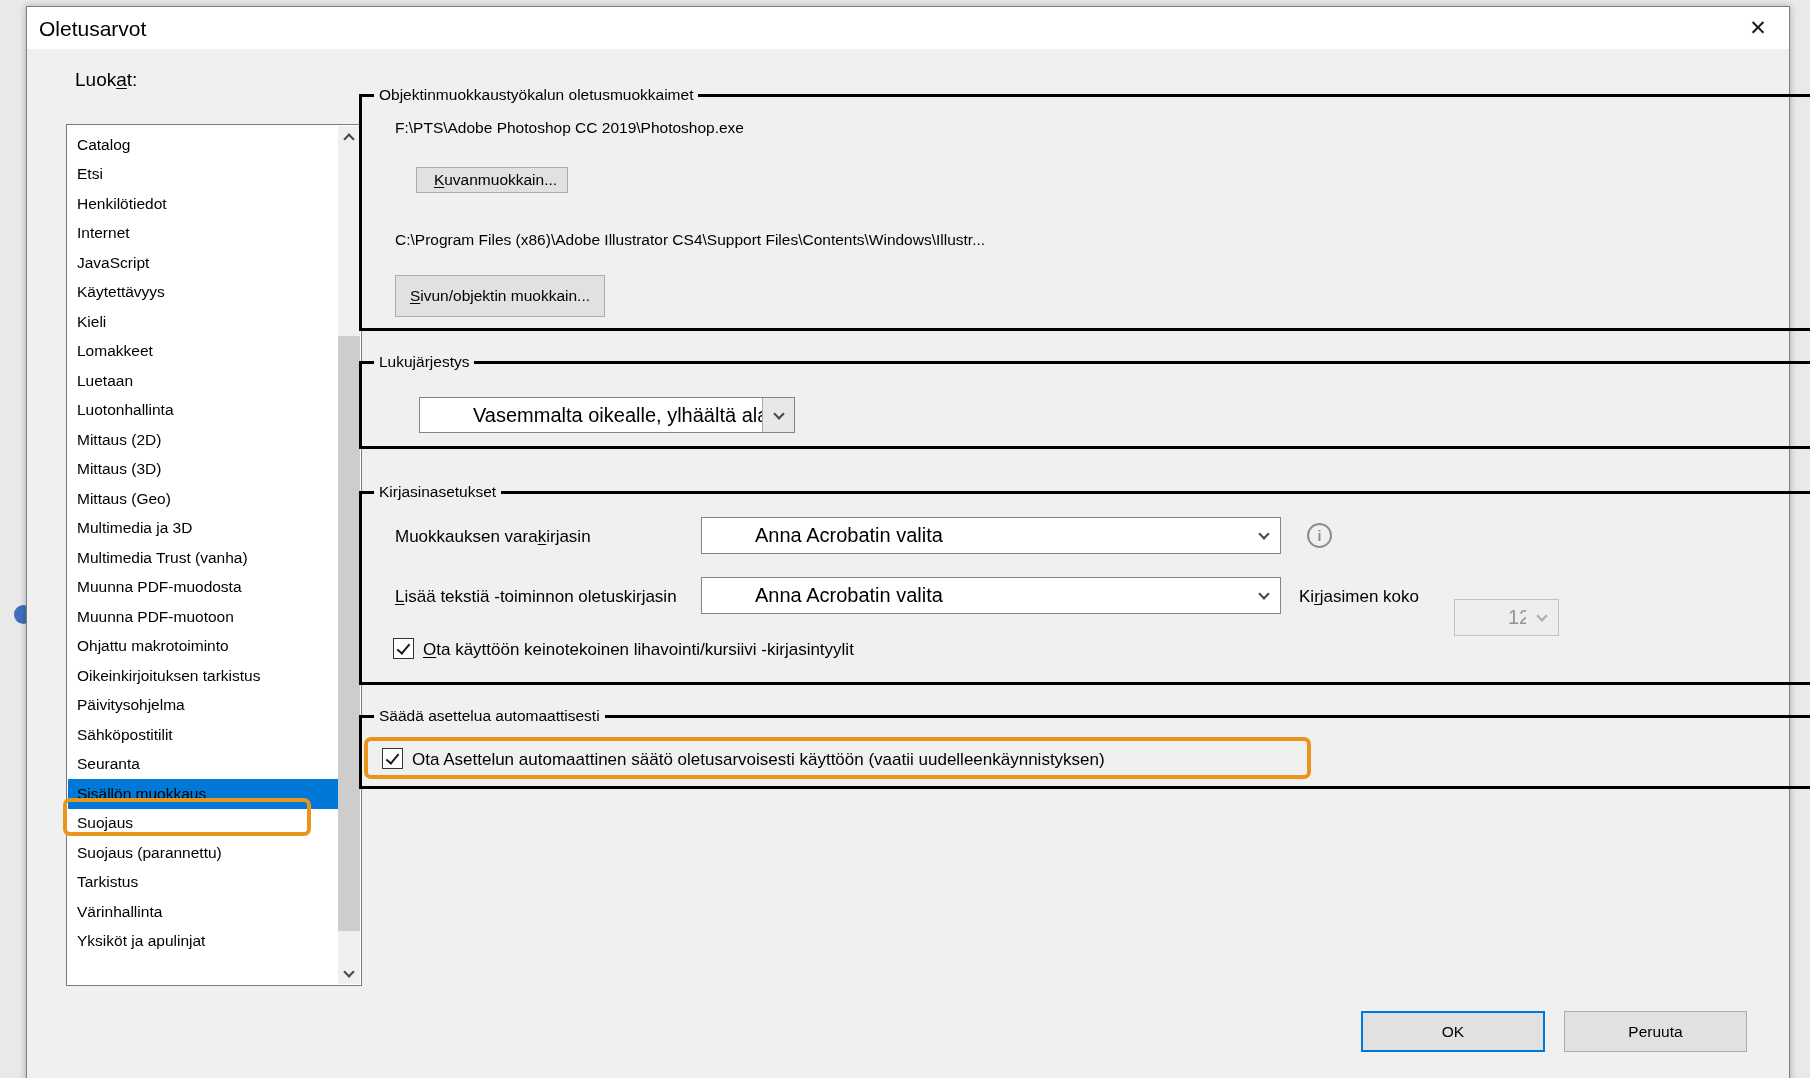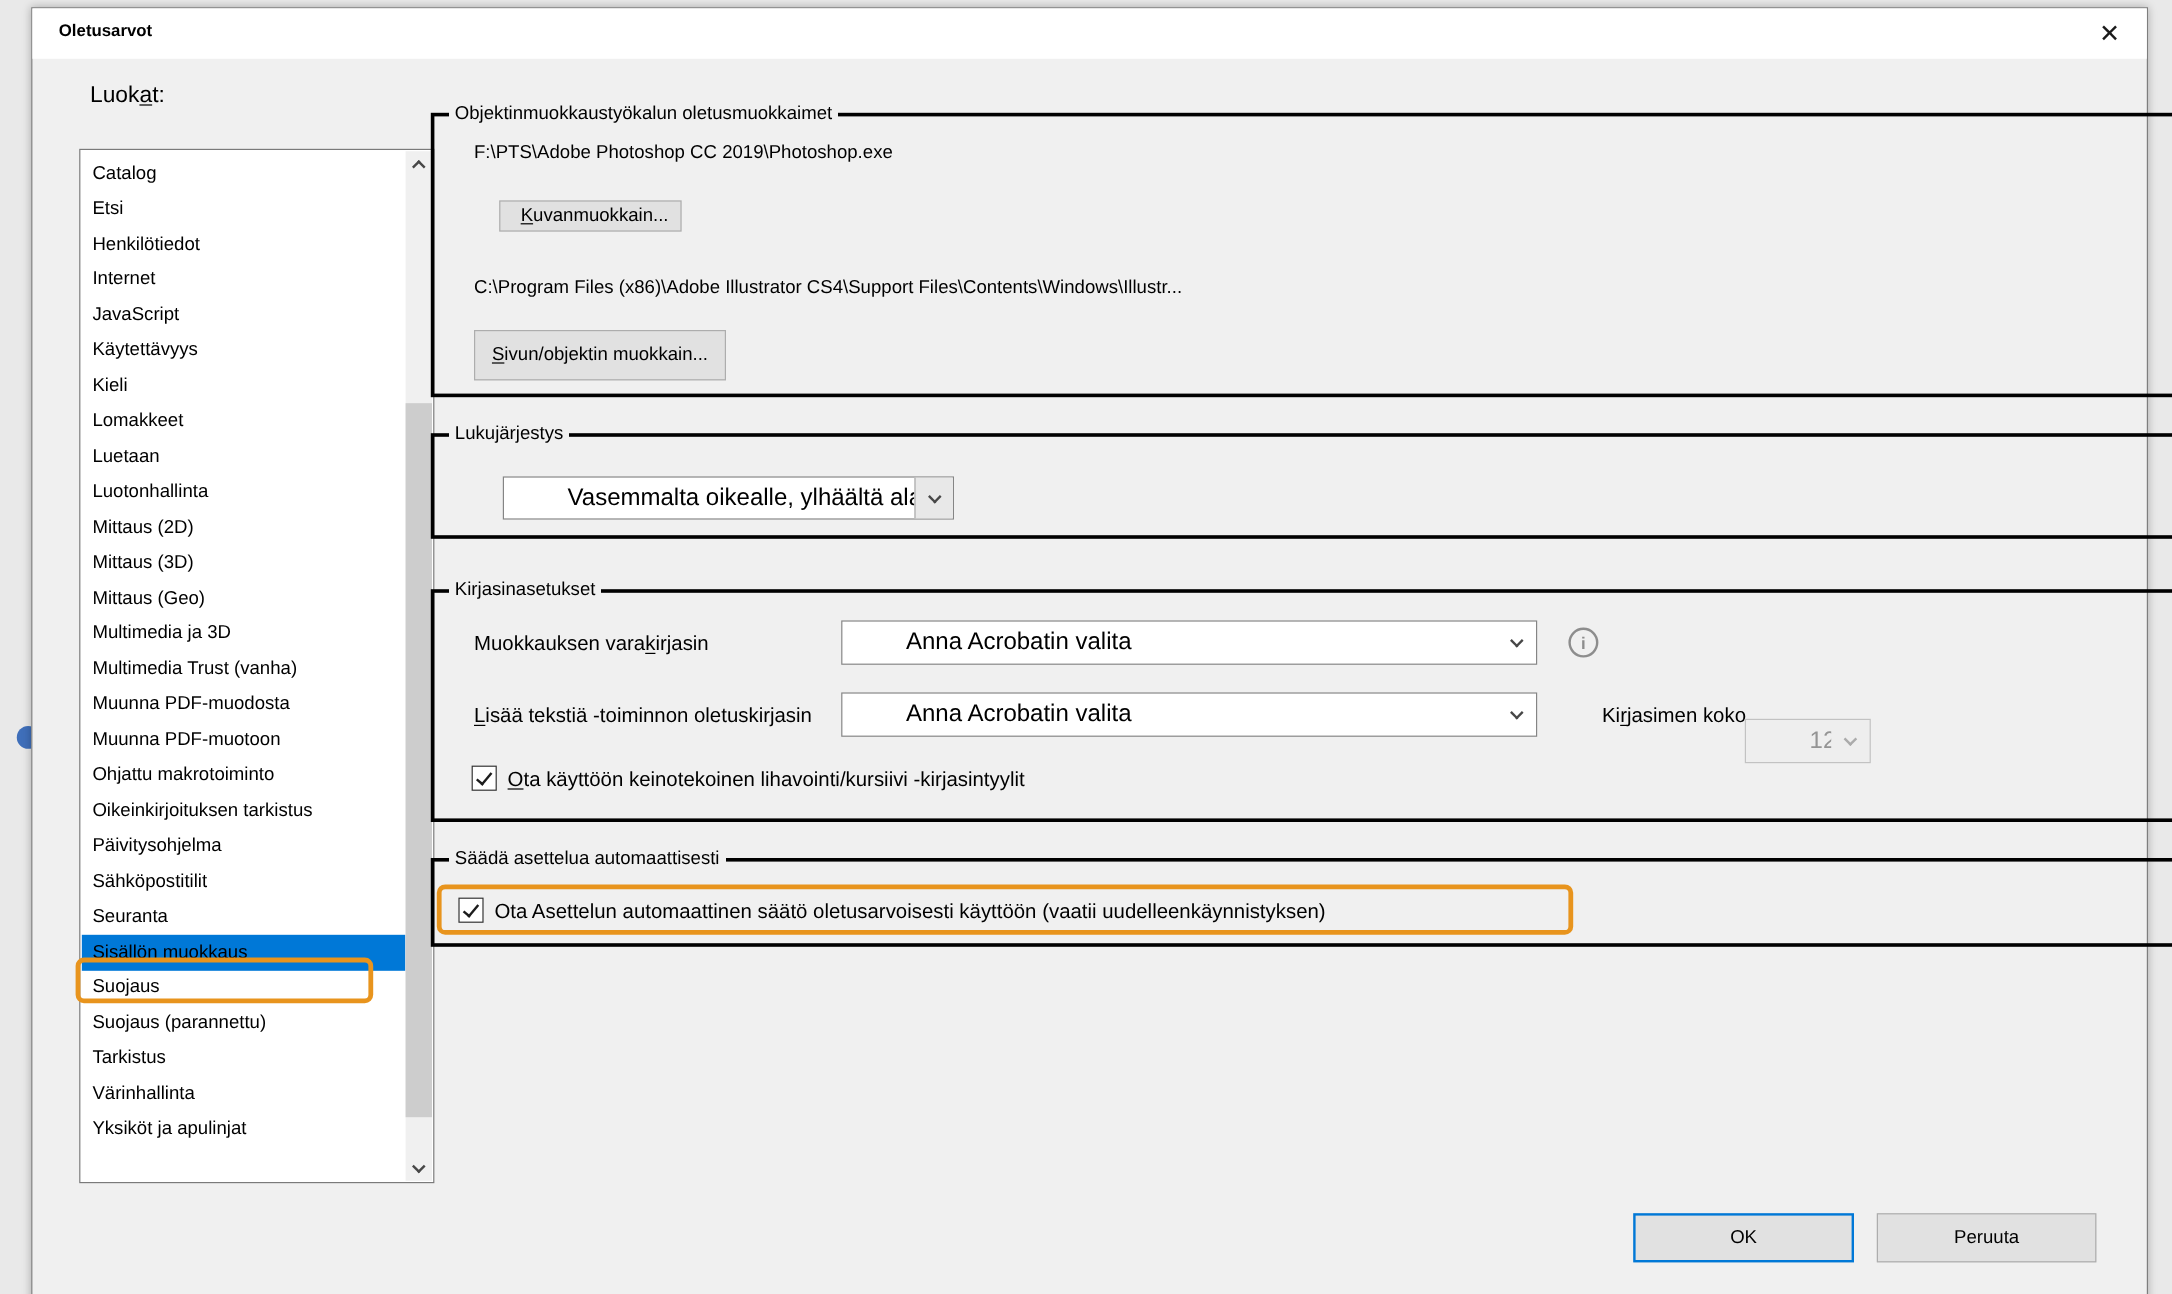--- a/index.html
+++ b/index.html
@@ -3,21 +3,21 @@
 <meta charset="utf-8">
 <style>
   html,body{margin:0;padding:0;width:1810px;height:1078px;overflow:hidden;
     background:#e9e9e9;font-family:"Liberation Sans",sans-serif;color:#000;}
   *{box-sizing:border-box;}
   .annotation-dot{position:absolute;left:14px;top:605px;width:19px;height:19px;
     border-radius:50%;background:#3f6fba;}
   .dialog{position:absolute;left:26px;top:6px;width:1764px;height:1130px;
     background:#f0f0f0;border:1px solid #7e7e7e;box-shadow:0 0 7px rgba(0,0,0,.28);}
   .titlebar{position:absolute;left:0;top:0;right:0;height:42px;background:#fff;}
-  .title{position:absolute;left:22px;top:10px;font-size:14px;font-weight:bold;}
+  .title{position:absolute;left:12px;top:10px;font-size:21px;}
   .close-btn{position:absolute;right:14px;top:5px;width:34px;height:32px;display:flex;
     align-items:center;justify-content:center;font-size:21px;color:#1a1a1a;cursor:default;}
   .cat-label{position:absolute;left:48px;top:62px;font-size:19px;}
   .ak{text-decoration:underline;text-underline-offset:2px;}
   .listbox{position:absolute;left:39px;top:117px;width:296px;height:862px;
     background:#fff;border:1px solid #7a7a7a;}
   .list-inner{position:absolute;top:1px;left:1px;right:23px;bottom:1px;padding-top:4px;overflow:hidden;}
   .li{height:29.5px;display:flex;align-items:center;padding-left:9px;font-size:15.5px;white-space:nowrap;}
   .li.sel{background:#0078d7;color:#000000;}
   .scrollbar{position:absolute;top:1px;right:1px;bottom:1px;width:22px;background:#f0f0f0;}
@@ -152,21 +152,21 @@
       <span>i</span>
     </div>
 
   <div class="flabel" style="left:368px;top:580px;"><span></span><span class="ak">L</span><span>isää tekstiä -toiminnon oletuskirjasin</span></div>
   <div class="combo" style="left:674px;top:570px;width:580px;height:37px;">
     <div class="val">Anna Acrobatin valita</div>
     <div class="dd">
         <span class="chev down"></span>
       </div>
   </div>
-  <div class="flabel" style="left:1272px;top:580px;margin-left:36px;"><span>Ki</span><span class="ak">r</span><span>jasimen koko</span></div>
+  <div class="flabel" style="left:1272px;top:580px;"><span>Ki</span><span class="ak">r</span><span>jasimen koko</span></div>
   <div class="combo disabled" style="left:1427px;top:592px;width:105px;height:37px;">
     <div class="val">12</div>
     <div class="dd">
         <span class="chev down"></span>
       </div>
   </div>
   <div class="checkbox" style="left:366px;top:631px;"></div>
   <div class="flabel" style="left:396px;top:633px;"><span></span><span class="ak">O</span><span>ta käyttöön keinotekoinen lihavointi/kursiivi -kirjasintyylit</span></div>
 
   <fieldset class="grp g4">

